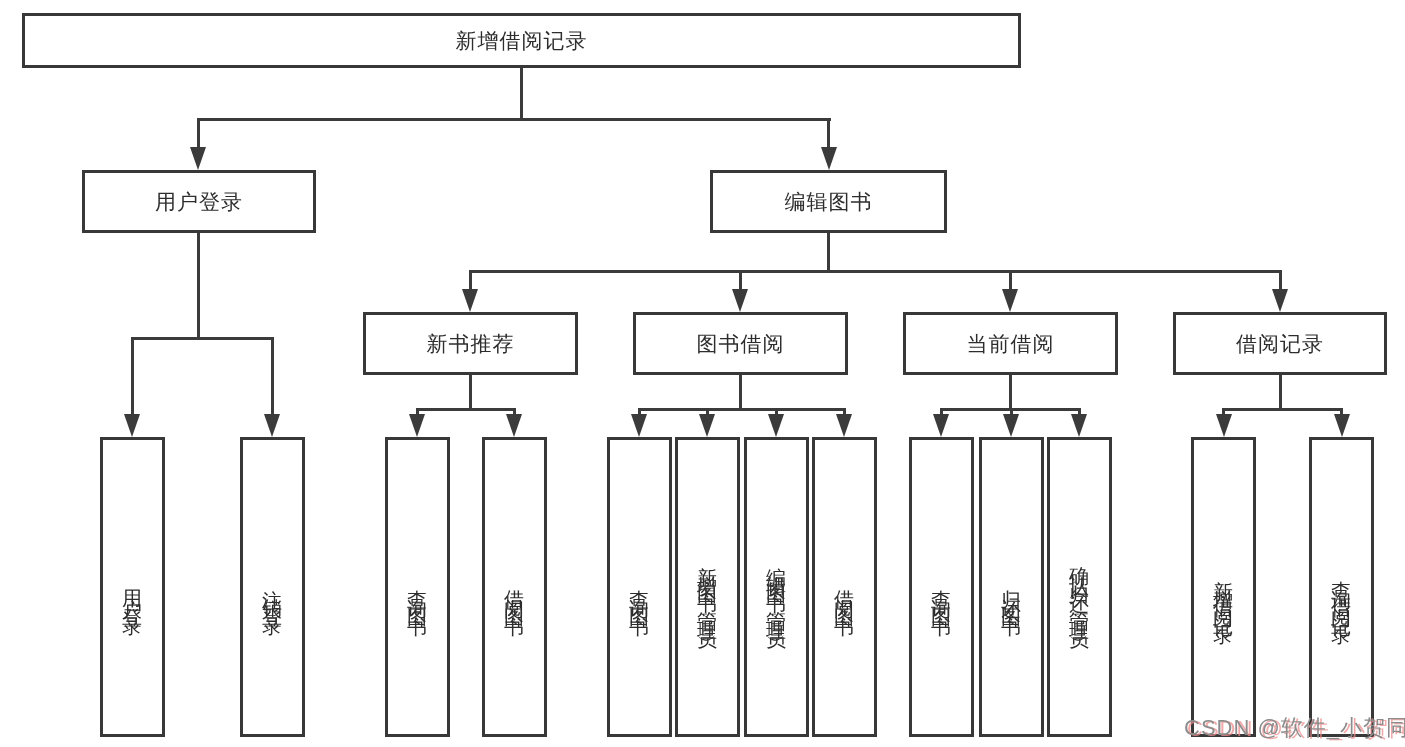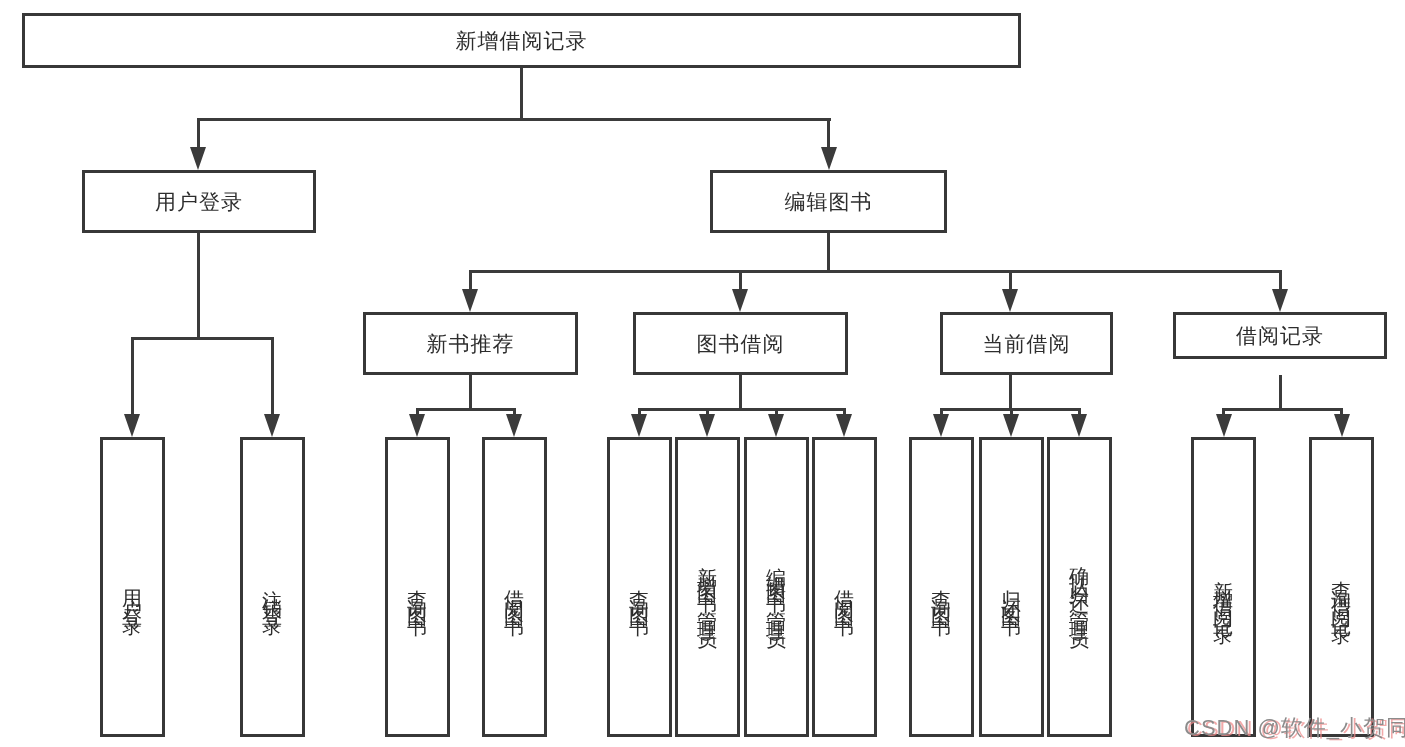--- a/index.html
+++ b/index.html
@@ -92,24 +92,24 @@
   <div class="arrow" style="left:1002px; top:289px;"></div>
   <div class="vline" style="left:1279px; top:270px; height:20px;"></div>
   <div class="arrow" style="left:1272px; top:289px;"></div>
 
   <div class="node hnode" style="left:363px; top:312px; width:215px; height:63px;">
     <span>新书推荐</span>
   </div>
   <div class="node hnode" style="left:633px; top:312px; width:215px; height:63px;">
     <span>图书借阅</span>
   </div>
-  <div class="node hnode" style="left:940px; top:312px; width:173px; height:63px;">
+  <div class="node hnode" style="left:903px; top:312px; width:215px; height:63px;">
     <span>当前借阅</span>
   </div>
-  <div class="node hnode" style="left:1173px; top:312px; width:214px; height:47px;">
+  <div class="node hnode" style="left:1173px; top:312px; width:214px; height:63px;">
     <span>借阅记录</span>
   </div>
 
   <div class="vline" style="left:469px; top:375px; height:33px;"></div>
   <div class="hline" style="left:416px; top:408px; width:100px;"></div>
   <div class="vline" style="left:416px; top:408px; height:8px;"></div>
   <div class="arrow" style="left:409px; top:414px;"></div>
   <div class="vline" style="left:513px; top:408px; height:8px;"></div>
   <div class="arrow" style="left:506px; top:414px;"></div>
 

